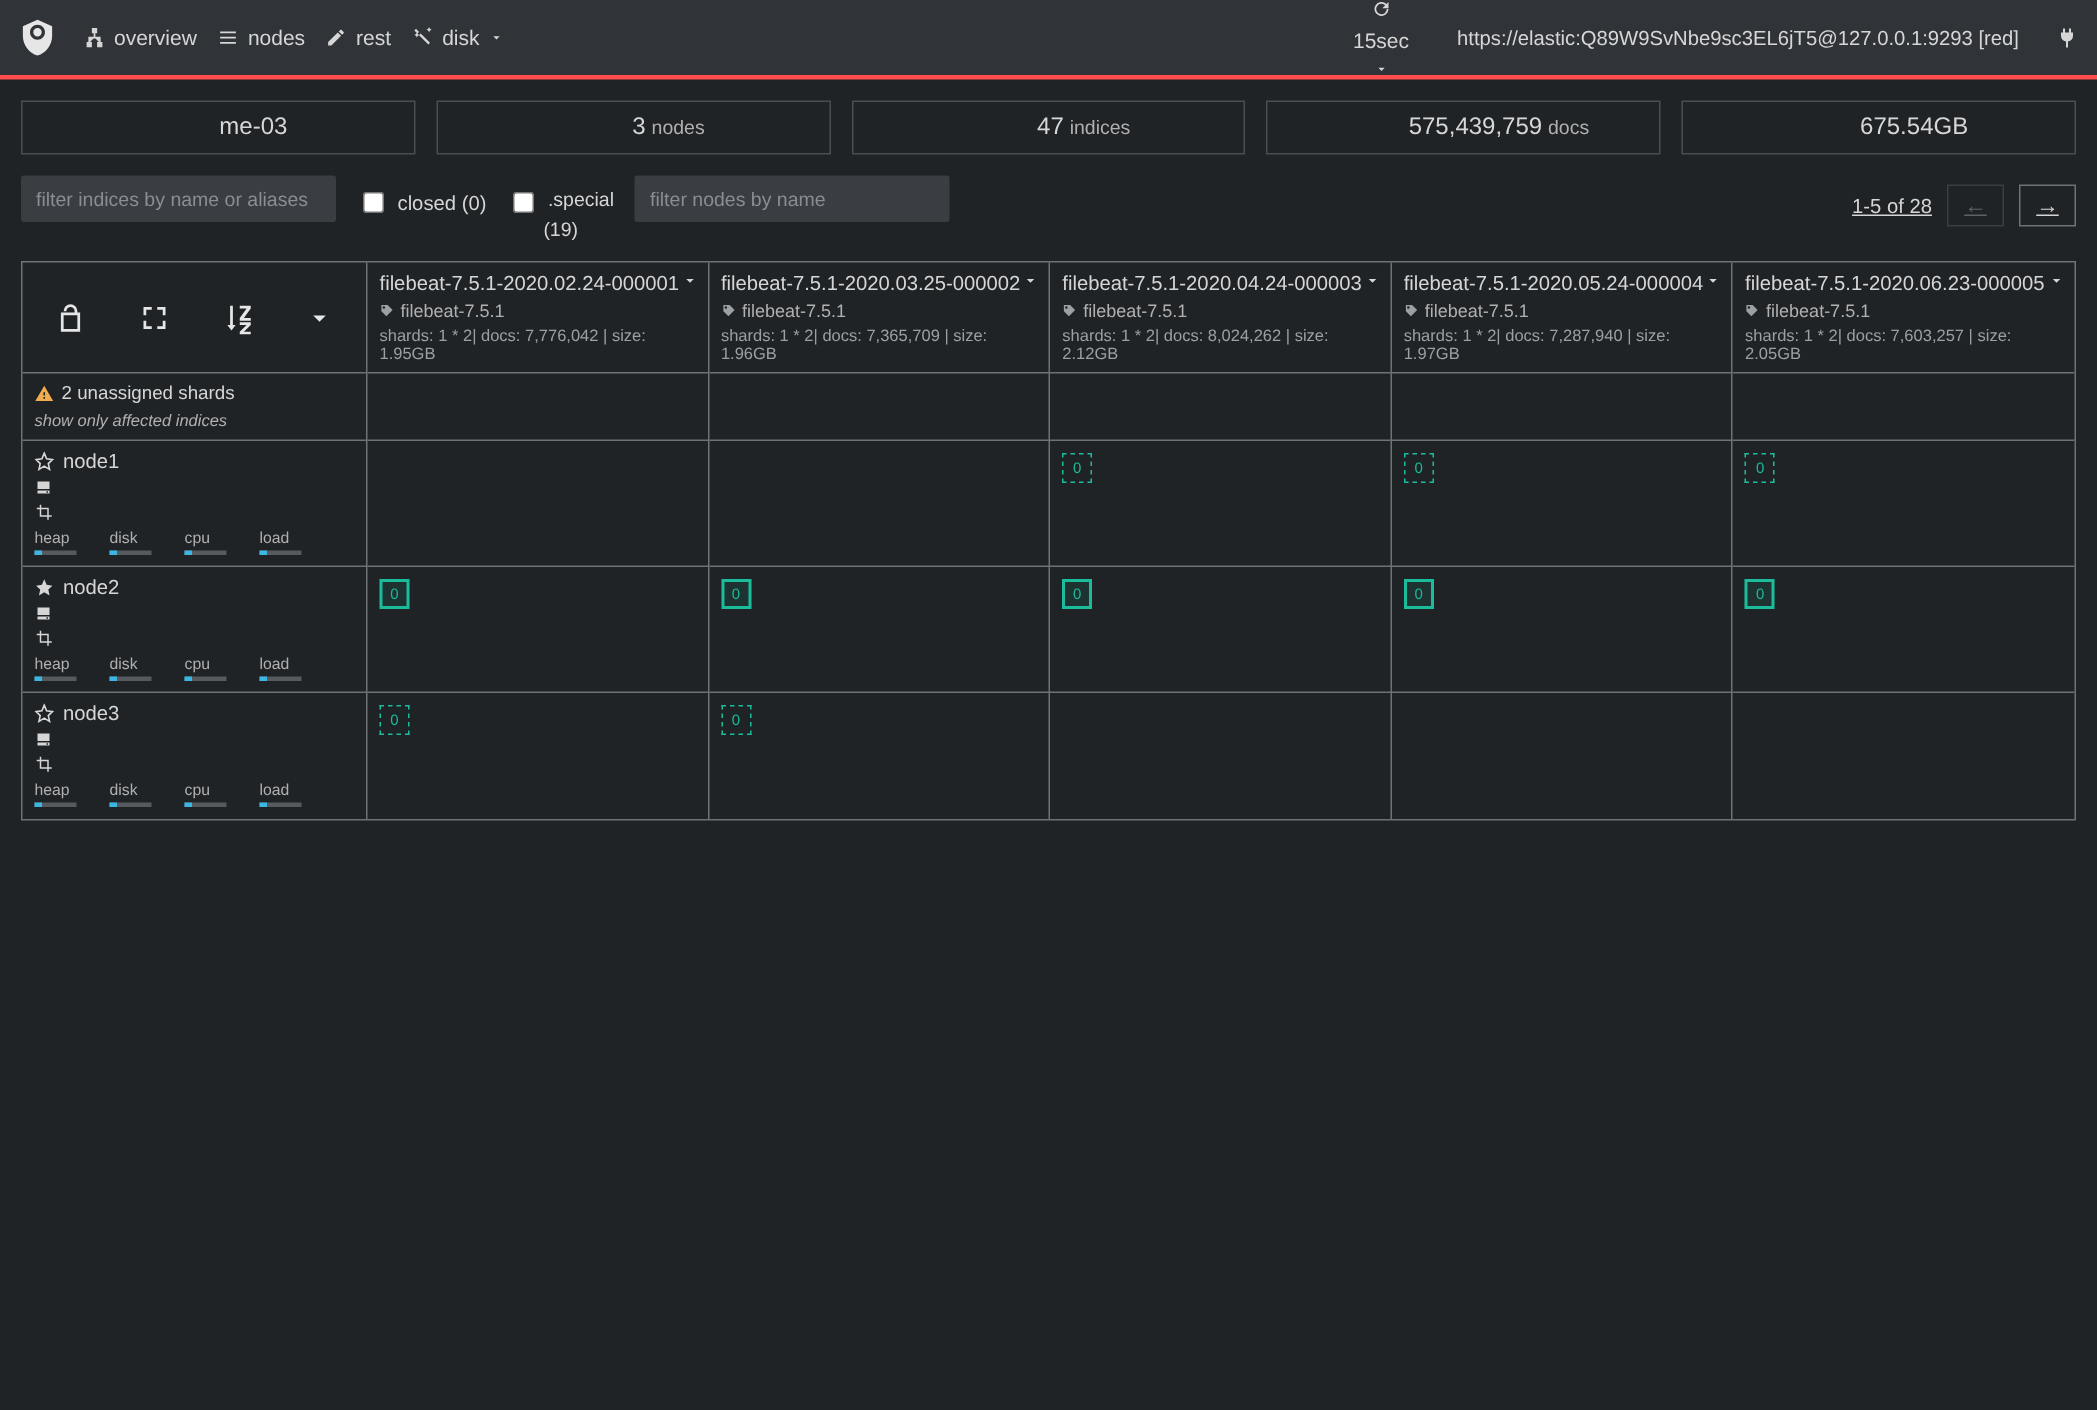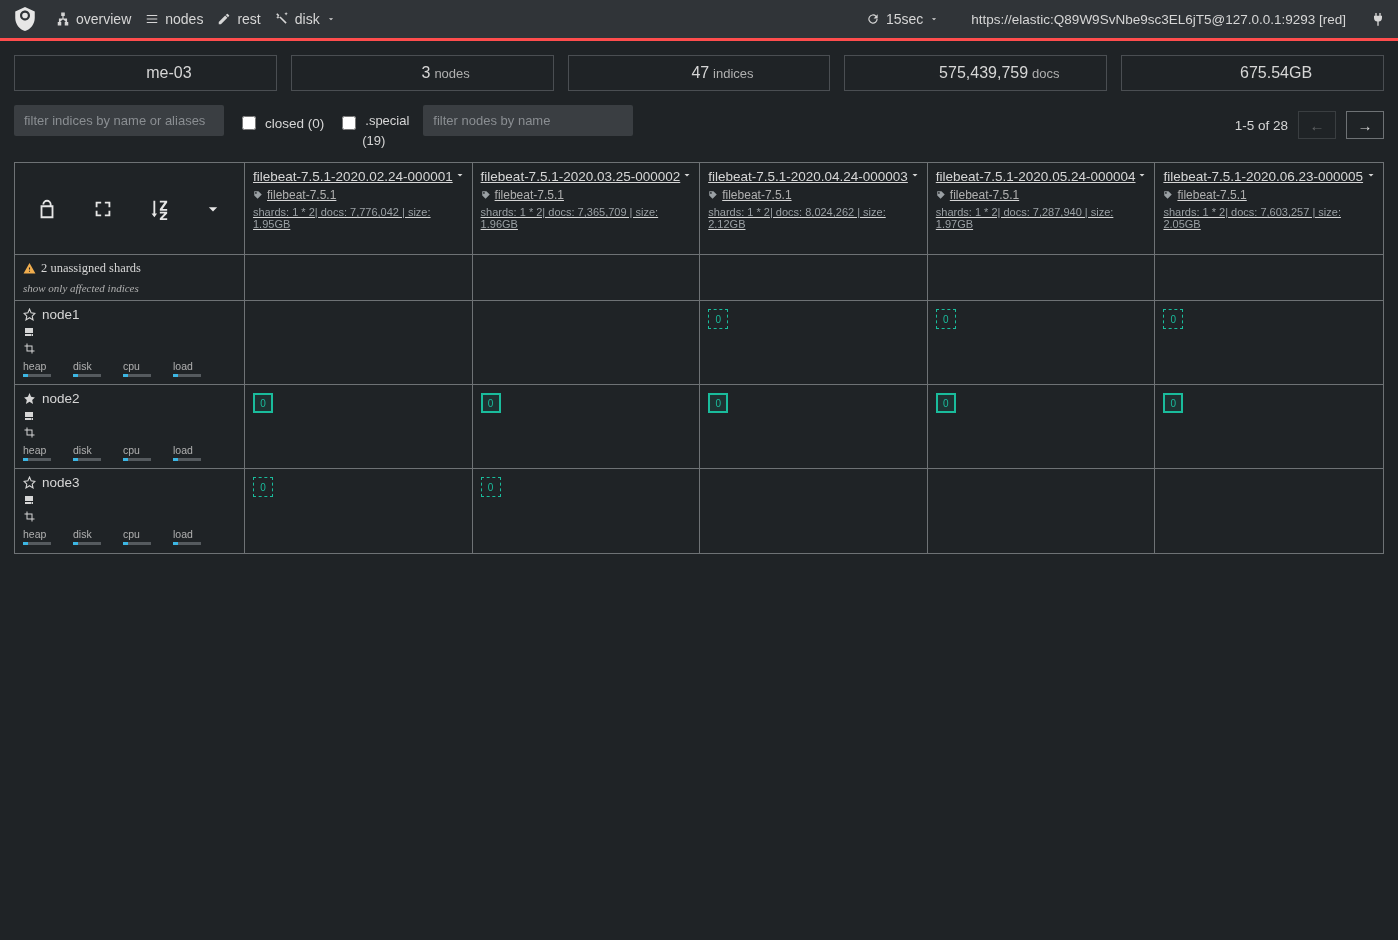--- a/index.html
+++ b/index.html
@@ -21,38 +21,38 @@
     background: var(--bg);
     color: var(--text);
     font-family: -apple-system, BlinkMacSystemFont, "Segoe UI", Helvetica, Arial, sans-serif;
     font-size: 13px;
     width: 1398px;
     height: 940px;
     overflow: hidden;
   }
   
   .navbar {
-    height: 38px;
+    height: 50px;
     background: #303438;
     display: flex;
     align-items: center;
     padding: 0 12px;
     gap: 14px;
   }
   .logo-wrap { display:flex; align-items:center; margin-right:4px;}
   .nav-link {
     display: flex;
     align-items: center;
     gap: 6px;
     color: var(--text);
     font-size: 14px;
     cursor: pointer;
   }
   .nav-spacer { flex: 1; }
-  .nav-refresh { display:flex; align-items:center; gap:6px; font-size:14px;}
+  .nav-refresh { display:flex; align-items:center; gap:6px; font-size:14px;flex-direction:column;}
   .nav-conn { font-size:13.5px; color:var(--text); white-space:nowrap; margin-left:18px; margin-right:10px;}
   .red-bar { height: 3px; background: var(--accent-red); }
   
   .stats-row {
     display: flex;
     gap: 14px;
     padding: 14px;
   }
   .stat-box {
     flex: 1;
@@ -84,20 +84,21 @@
   .chk-wrap { display:flex; align-items:center; gap:6px; color:var(--text); font-size:13.5px; margin-top:8px;}
   .special-wrap { display:flex; flex-direction:column; align-items:center; margin-top:8px;}
   .special-wrap .line1 { display:flex; align-items:flex-start; gap:6px;}
   .pager {
     margin-left: auto;
     display: flex;
     align-items: center;
     gap: 10px;
     font-size: 13.5px;
     margin-top:6px;
+    text-decoration:underline;
   }
   .pager-btn {
     width: 38px; height: 28px;
     border: 1px solid var(--border-light);
     display:flex;align-items:center;justify-content:center;
     color: var(--text);
     font-size:15px;
   }
   .pager-btn.disabled { opacity:.35; }
   
@@ -116,30 +117,29 @@
   .grid > div:nth-child(6n) { border-right: none; }
   
   .hdr-left {
     display:flex;
     align-items:center;
     justify-content:space-around;
     padding: 8px 4px;
   }
   .hdr-left svg, .tool-icon { cursor:pointer; }
   .hdr-index {
-    padding: 6px 8px 24px 8px;
-    color: var(--text);
-    text-decoration: underline;
+    padding: 6px 8px 6px 8px;
+    color: var(--text);
   }
   .hdr-index .iname { font-size: 13.5px; color: var(--text); margin-bottom:4px; display:flex; align-items:center; gap:4px;}
   .hdr-index .alias { font-size:12px; color:var(--text-muted); display:flex; align-items:center; gap:4px; margin-bottom:4px;}
   .hdr-index .stats { font-size:11px; color:#9aa0a4;}
   .hdr-caret { position:absolute; top:6px; right:6px; cursor:pointer;}
   
-  .warn-cell { padding:6px 8px;font-family:Liberation Serif, serif; }
+  .warn-cell { padding:6px 8px; }
   .warn-line { display:flex; align-items:center; gap:5px; font-size:12.5px;}
   .warn-sub { font-size:11px; font-style:italic; color:var(--text-muted); margin-top:6px; cursor:pointer;}
   
   .node-cell { padding:6px 8px 4px 8px; }
   .node-name { display:flex; align-items:center; gap:6px; font-size:13.5px; margin-bottom:4px;}
   .node-icons { display:flex; flex-direction:column; gap:4px; margin-bottom:6px;}
   .node-metrics { display:flex; gap:22px; font-size:10.5px; color:var(--text-muted);}
   .node-metrics > div { display:flex; flex-direction:column; align-items:flex-start; gap:2px;}
   .bar { width:28px; height:3px; background:#555a5e; position:relative; }
   .bar::after { content:""; position:absolute; left:0; top:0; height:100%; width:18%; background: var(--accent-blue);}

